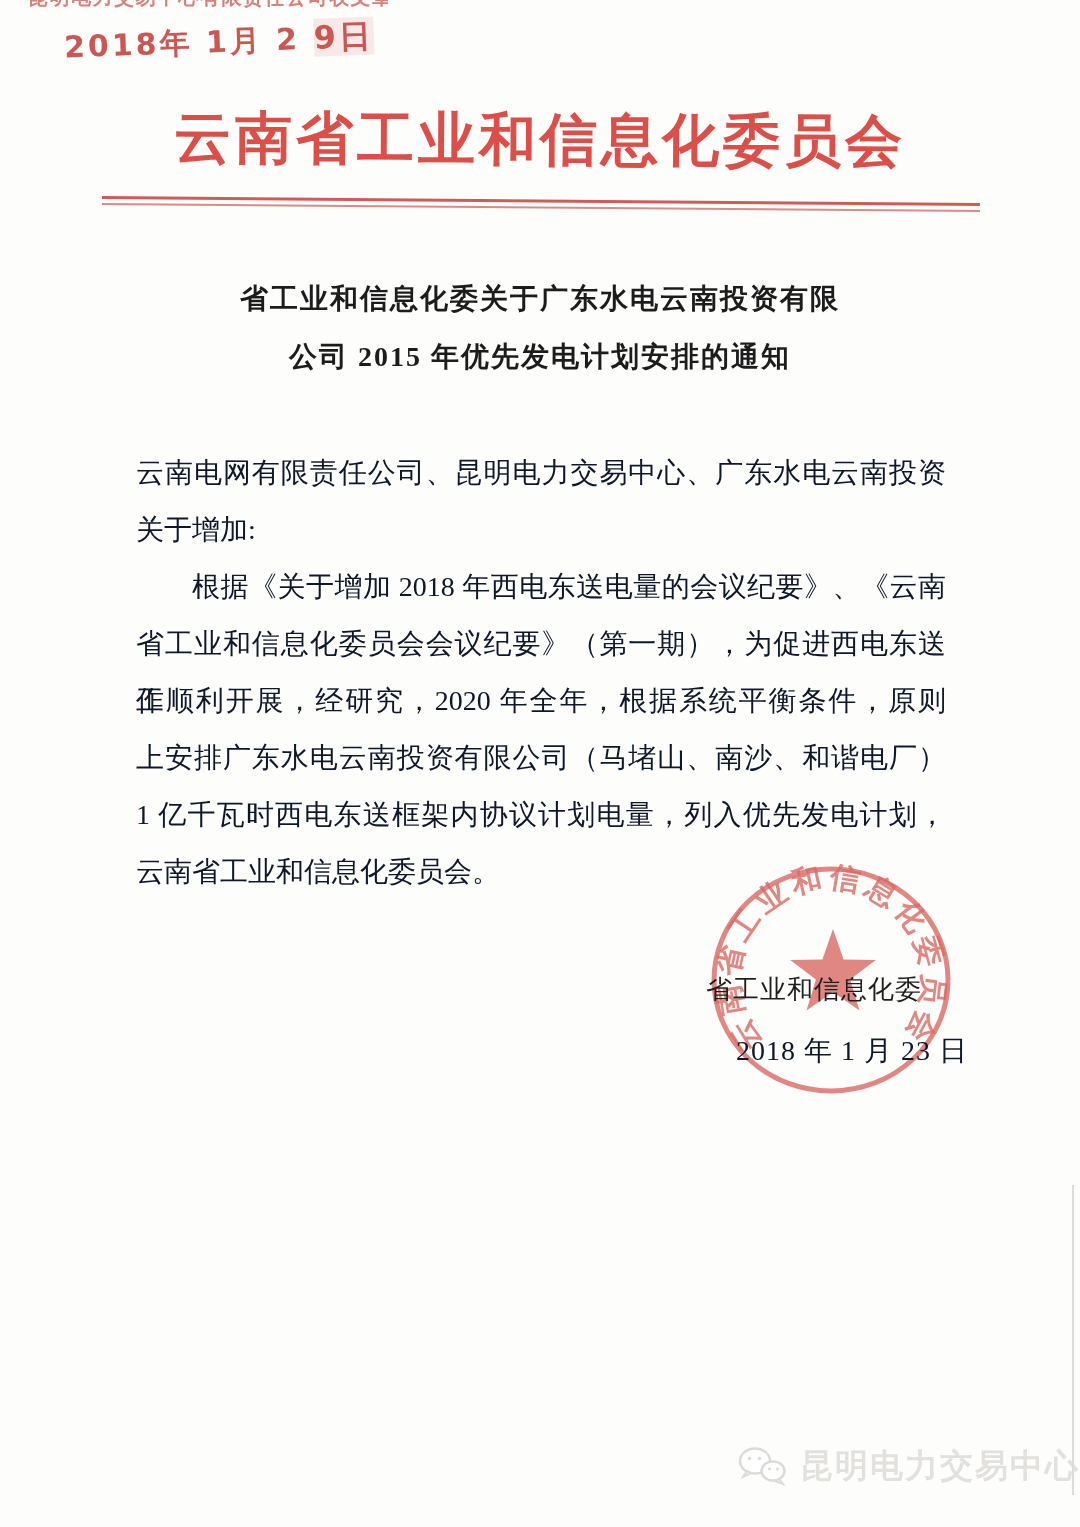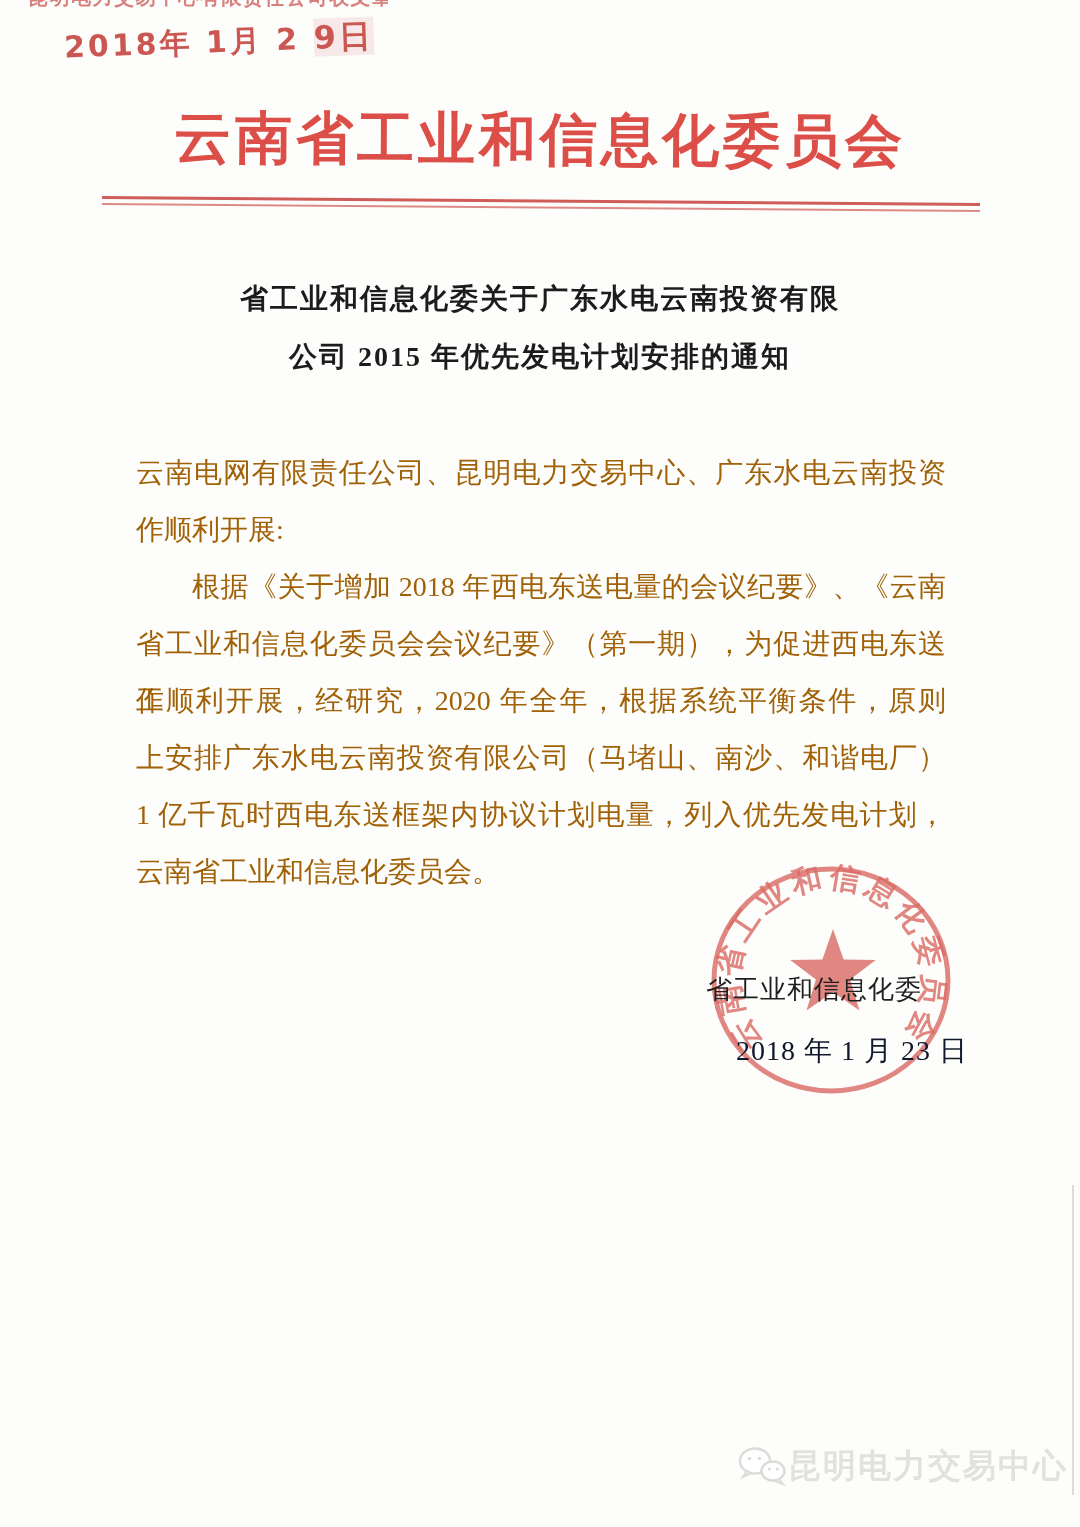--- a/index.html
+++ b/index.html
@@ -35,41 +35,41 @@
   .rule .r1{height:3px;background:#cf5c58;margin-bottom:4px;}
   .rule .r2{height:2px;background:#dd8a86;}
 
   
   .doc-title{
     position:absolute;left:0;top:270px;width:100%;text-align:center;
     font-size:28px;font-weight:bold;line-height:58px;letter-spacing:2px;color:#1c1c1c;
   }
 
   
-  .body-block{position:absolute;left:136px;top:444px;width:810px;font-size:28px;color:#a16207;}
+  .body-block{position:absolute;left:136px;top:444px;width:810px;font-size:28px;color:#0f172a;}
   .ln{height:57px;line-height:57px;}
   .ln.fill{text-align:justify;text-align-last:justify;}
   .ln.indent{text-indent:56px;}
 
   
   .seal{position:absolute;left:709px;top:864px;opacity:.85;}
 
   
   .sig-org{
     position:absolute;left:706px;top:972px;font-size:26px;letter-spacing:1px;
     color:#1e1e1e;white-space:nowrap;font-family:Liberation Mono, monospace;
   }
   .sig-date{
     position:absolute;left:736px;top:1032px;font-size:28px;letter-spacing:1px;
     color:#0f172a;white-space:nowrap;
   }
 
   
   .footer-mark{
-    position:absolute;left:736px;top:1444px;display:flex;align-items:flex-end;gap:0;
+    position:absolute;left:736px;top:1444px;display:flex;align-items:flex-end;gap:12px;
   }
   .footer-mark .wm-text{
     font-size:33px;font-weight:bold;letter-spacing:2px;color:#e2e1dd;
     font-family:"Liberation Sans","DejaVu Sans",sans-serif;
     text-shadow:1px 1px 0 #ffffff;white-space:nowrap;
   }
 
   .edge-line{position:absolute;left:1072px;top:1185px;width:2px;height:310px;background:#dcdcda;}
 </style>
 </head>
@@ -92,21 +92,21 @@
     <div class="r2"></div>
   </div>
 
   <div class="doc-title">
     <div>省工业和信息化委关于广东水电云南投资有限</div>
     <div>公司 2015 年优先发电计划安排的通知</div>
   </div>
 
   <div class="body-block">
     <div class="ln fill">云南电网有限责任公司、昆明电力交易中心、广东水电云南投资</div>
-    <div class="ln">作顺利开展:</div>
+    <div class="ln">关于增加:</div>
     <div class="ln fill indent">根据《关于增加 2018 年西电东送电量的会议纪要》、《云南</div>
     <div class="ln fill">省工业和信息化委员会会议纪要》（第一期），为促进西电东送工</div>
     <div class="ln fill">作顺利开展，经研究，2020 年全年，根据系统平衡条件，原则</div>
     <div class="ln fill">上安排广东水电云南投资有限公司（马堵山、南沙、和谐电厂）</div>
     <div class="ln fill">1 亿千瓦时西电东送框架内协议计划电量，列入优先发电计划，</div>
     <div class="ln">云南省工业和信息化委员会。</div>
   </div>
 
   <svg class="seal" width="246" height="238" viewBox="0 0 246 238">
     <defs>

